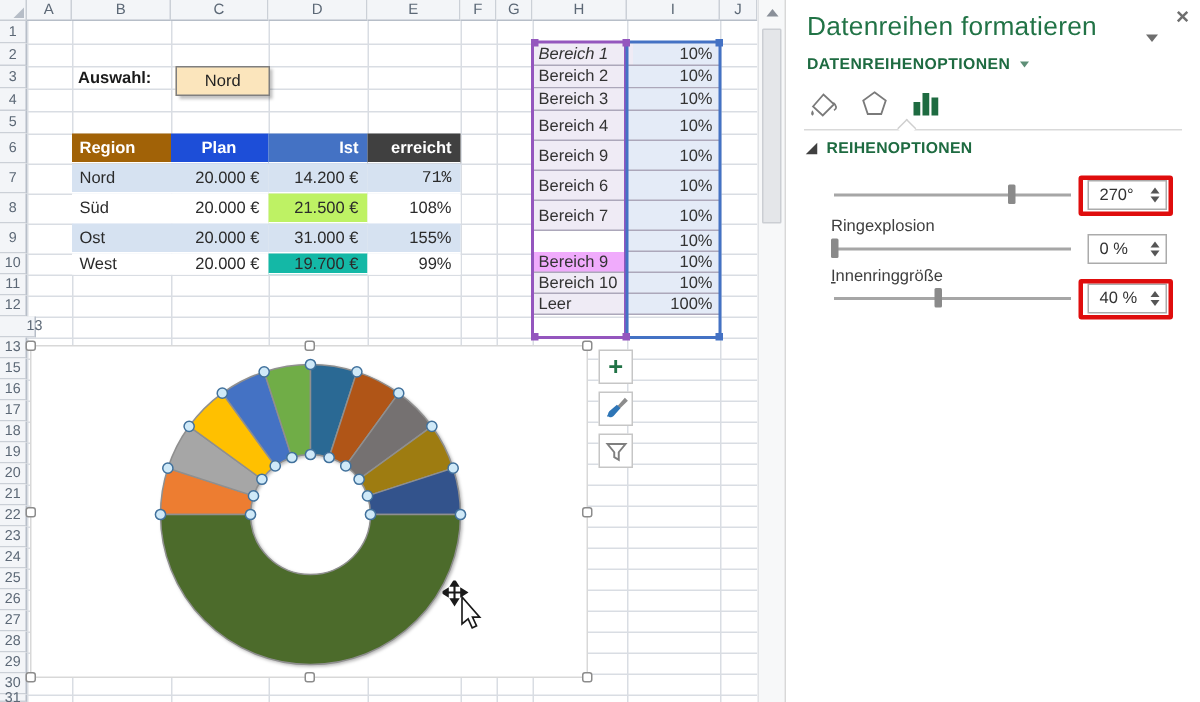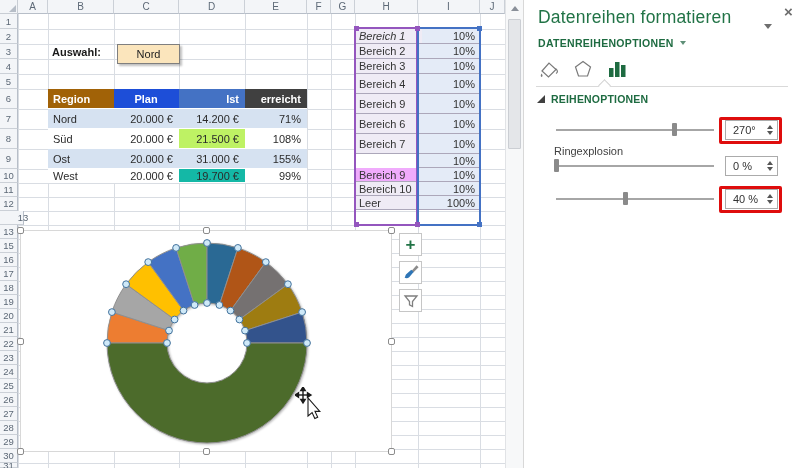--- a/index.html
+++ b/index.html
@@ -230,21 +230,21 @@
         <div class="rt-row" style="height: 20px;">
           <div class="rt-cell" style="width: 66px; height: 20px; background: #a16207; color: rgb(255, 255, 255); font-weight: bold; justify-content: flex-start; padding-left: 5px; padding-right: 6px;">Region</div>
           <div class="rt-cell" style="width: 65px; height: 20px; background: #1d4ed8; color: rgb(255, 255, 255); font-weight: bold; justify-content: center; padding-left: 5px; padding-right: 6px;">Plan</div>
           <div class="rt-cell" style="width: 66px; height: 20px; background: rgb(68, 114, 196); color: rgb(255, 255, 255); font-weight: bold; justify-content: flex-end; padding-left: 5px; padding-right: 6px;">Ist</div>
           <div class="rt-cell" style="width: 62px; height: 20px; background: #404040; color: rgb(255, 255, 255); font-weight: bold; justify-content: flex-end; padding-left: 5px; padding-right: 6px;">erreicht</div>
         </div>
         <div class="rt-row" style="height: 20px;">
           <div class="rt-cell" style="width: 66px; background: rgb(214, 226, 241); color: rgb(43, 43, 43); justify-content: flex-start; padding-left: 5px; padding-right: 6px;">Nord</div>
           <div class="rt-cell" style="width: 65px; background: rgb(214, 226, 241); color: rgb(43, 43, 43); justify-content: flex-end; padding-left: 5px; padding-right: 6px;">20.000 €</div>
           <div class="rt-cell" style="width: 66px; background: rgb(214, 226, 241); color: rgb(43, 43, 43); justify-content: flex-end; padding-left: 5px; padding-right: 6px;">14.200 €</div>
-          <div class="rt-cell" style="width: 62px; background: rgb(214, 226, 241); color: rgb(43, 43, 43); justify-content: flex-end; padding-left: 5px; padding-right: 6px;">71%</div>
+          <div class="rt-cell" style="width: 62px; background: rgb(214, 226, 241); color: rgb(43, 43, 43); justify-content: flex-end; padding-left: 5px; padding-right: 6px; font-family: Liberation Mono, monospace;">71%</div>
         </div>
         <div class="rt-row" style="height: 20px;">
           <div class="rt-cell" style="width: 66px; background: rgb(255, 255, 255); color: rgb(43, 43, 43); justify-content: flex-start; padding-left: 5px; padding-right: 6px;">Süd</div>
           <div class="rt-cell" style="width: 65px; background: rgb(255, 255, 255); color: rgb(43, 43, 43); justify-content: flex-end; padding-left: 5px; padding-right: 6px;">20.000 €</div>
           <div class="rt-cell" style="width: 66px; background: #bef264; color: rgb(43, 43, 43); justify-content: flex-end; padding-left: 5px; padding-right: 6px;">21.500 €</div>
           <div class="rt-cell" style="width: 62px; background: rgb(255, 255, 255); color: rgb(43, 43, 43); justify-content: flex-end; padding-left: 5px; padding-right: 6px;">108%</div>
         </div>
         <div class="rt-row" style="height: 20px;">
           <div class="rt-cell" style="width: 66px; background: rgb(214, 226, 241); color: rgb(43, 43, 43); justify-content: flex-start; padding-left: 5px; padding-right: 6px;">Ost</div>
           <div class="rt-cell" style="width: 65px; background: rgb(214, 226, 241); color: rgb(43, 43, 43); justify-content: flex-end; padding-left: 5px; padding-right: 6px;">20.000 €</div>
@@ -385,20 +385,21 @@
       <div class="thumb" style="left: -0.5px;"></div>
       <div class="spinbox">
         <span class="spin-val">0 %</span>
         <span class="spin-up"></span>
         <span class="spin-down"></span>
       </div>
 
     </div>
 
     <div class="ctl" style="top:178px;">
+      <div class="ctl-label accel">Innenringgröße</div>
       <div class="track"></div>
       <div class="thumb" style="left: 69.02px;"></div>
       <div class="spinbox">
         <span class="spin-val">40 %</span>
         <span class="spin-up"></span>
         <span class="spin-down"></span>
       </div>
       <div class="hl"></div>
     </div>
   </div>

